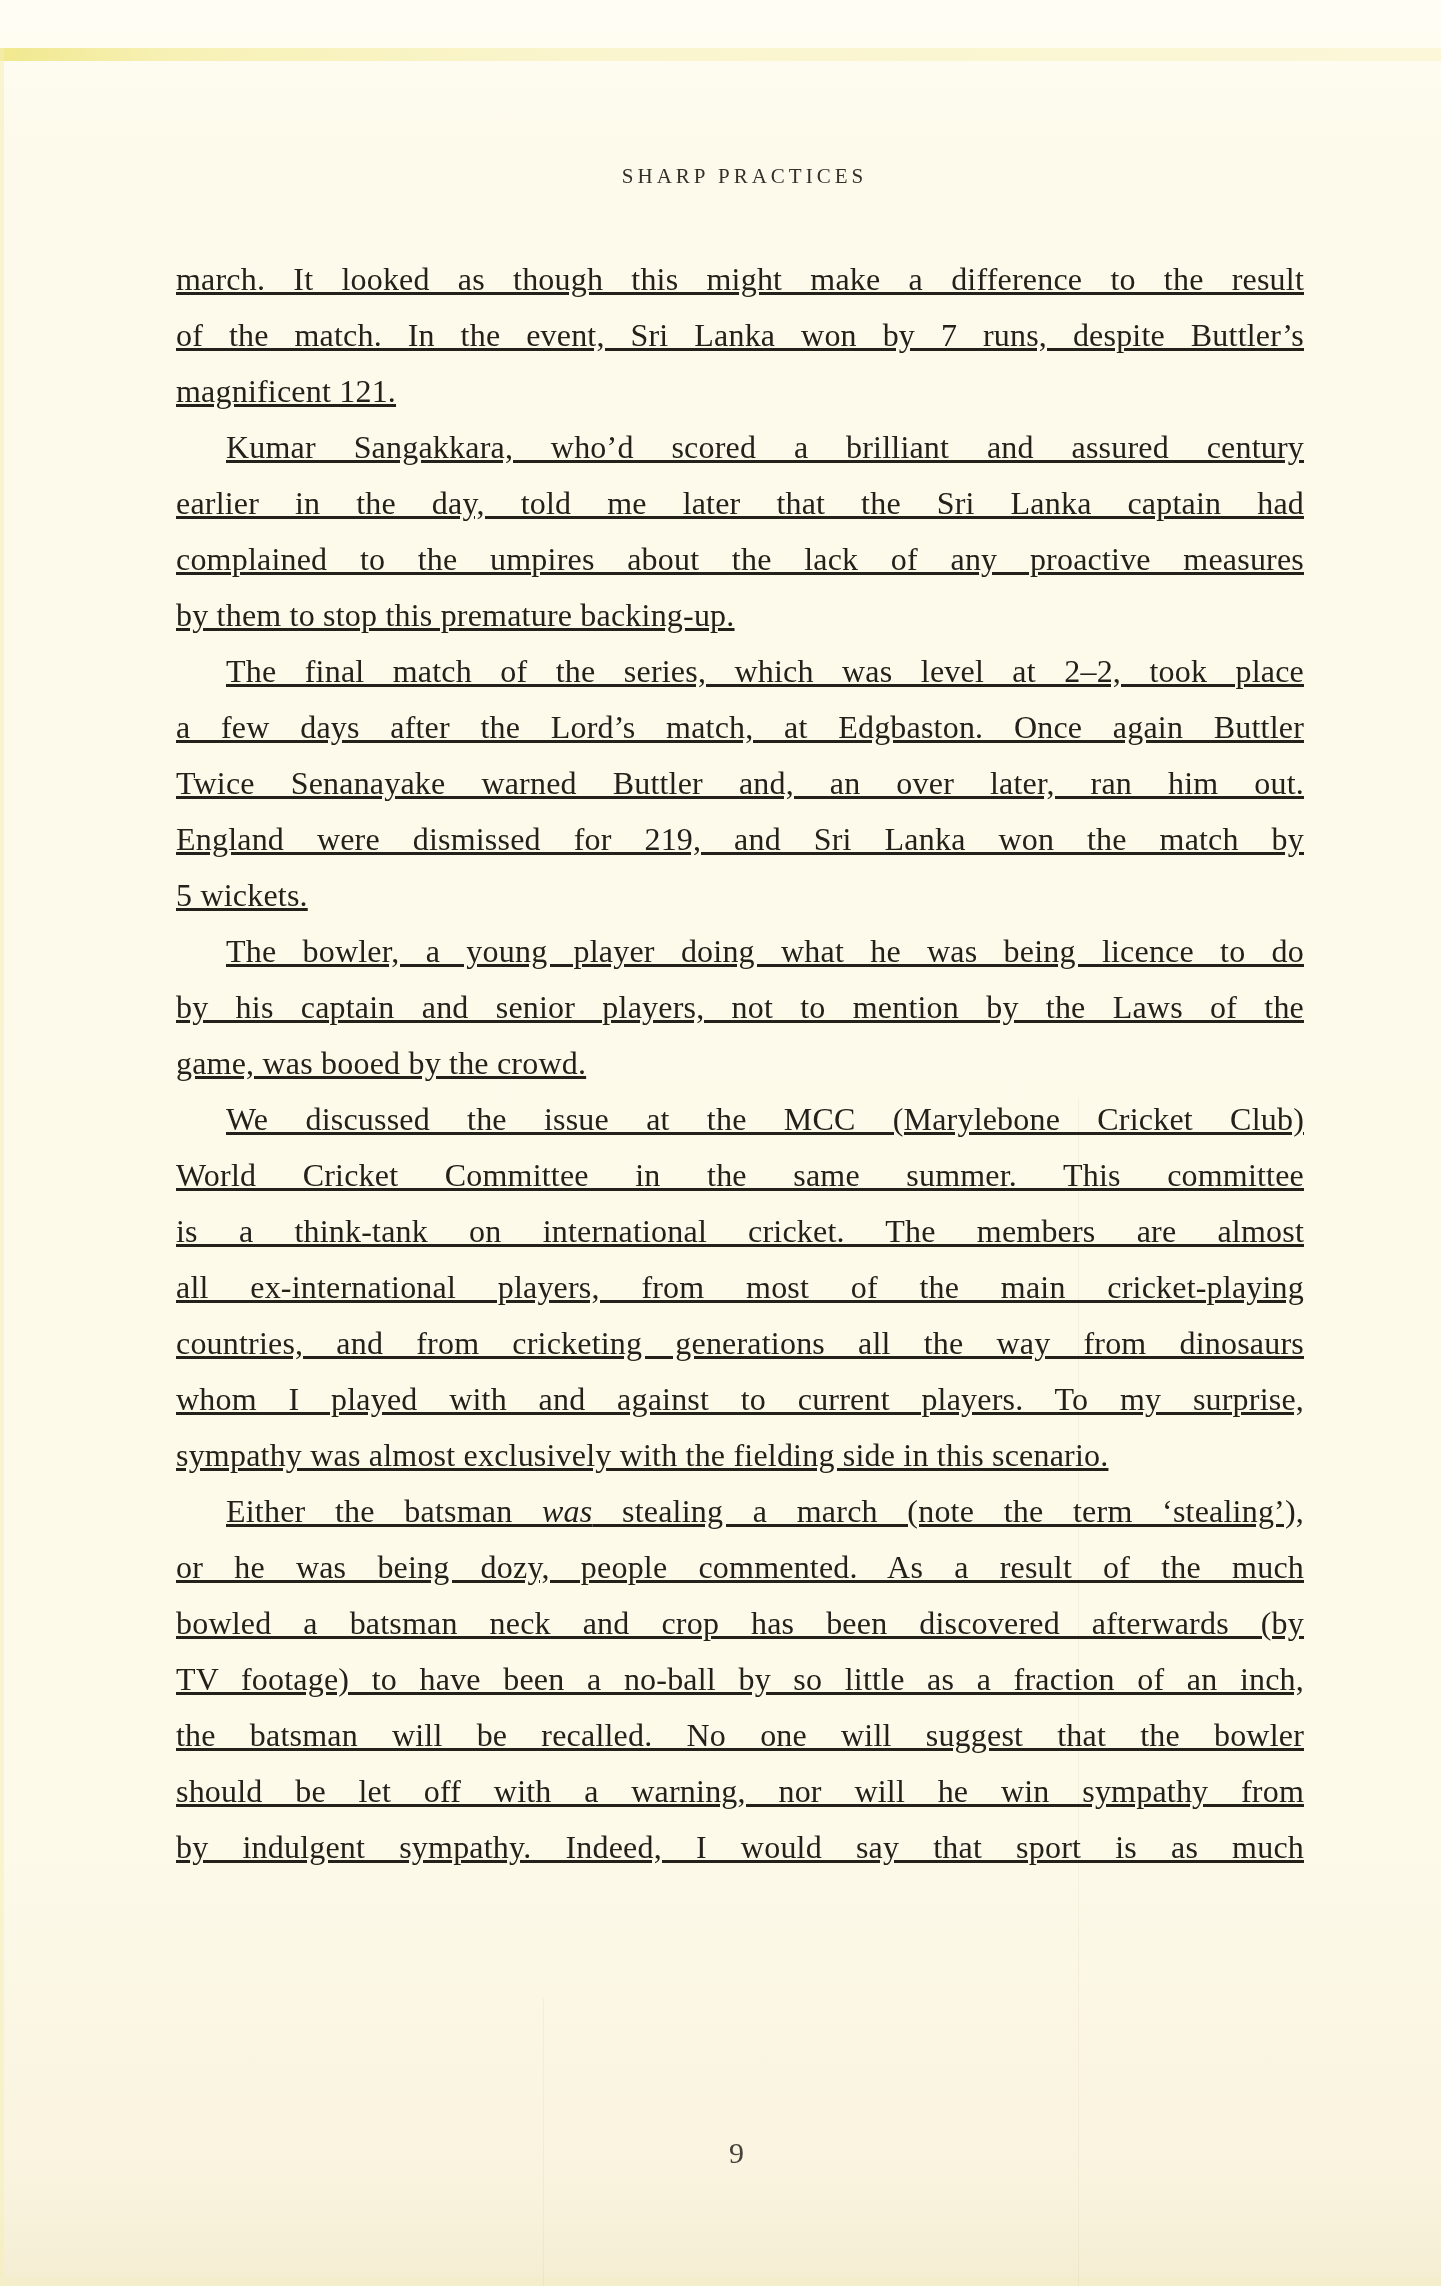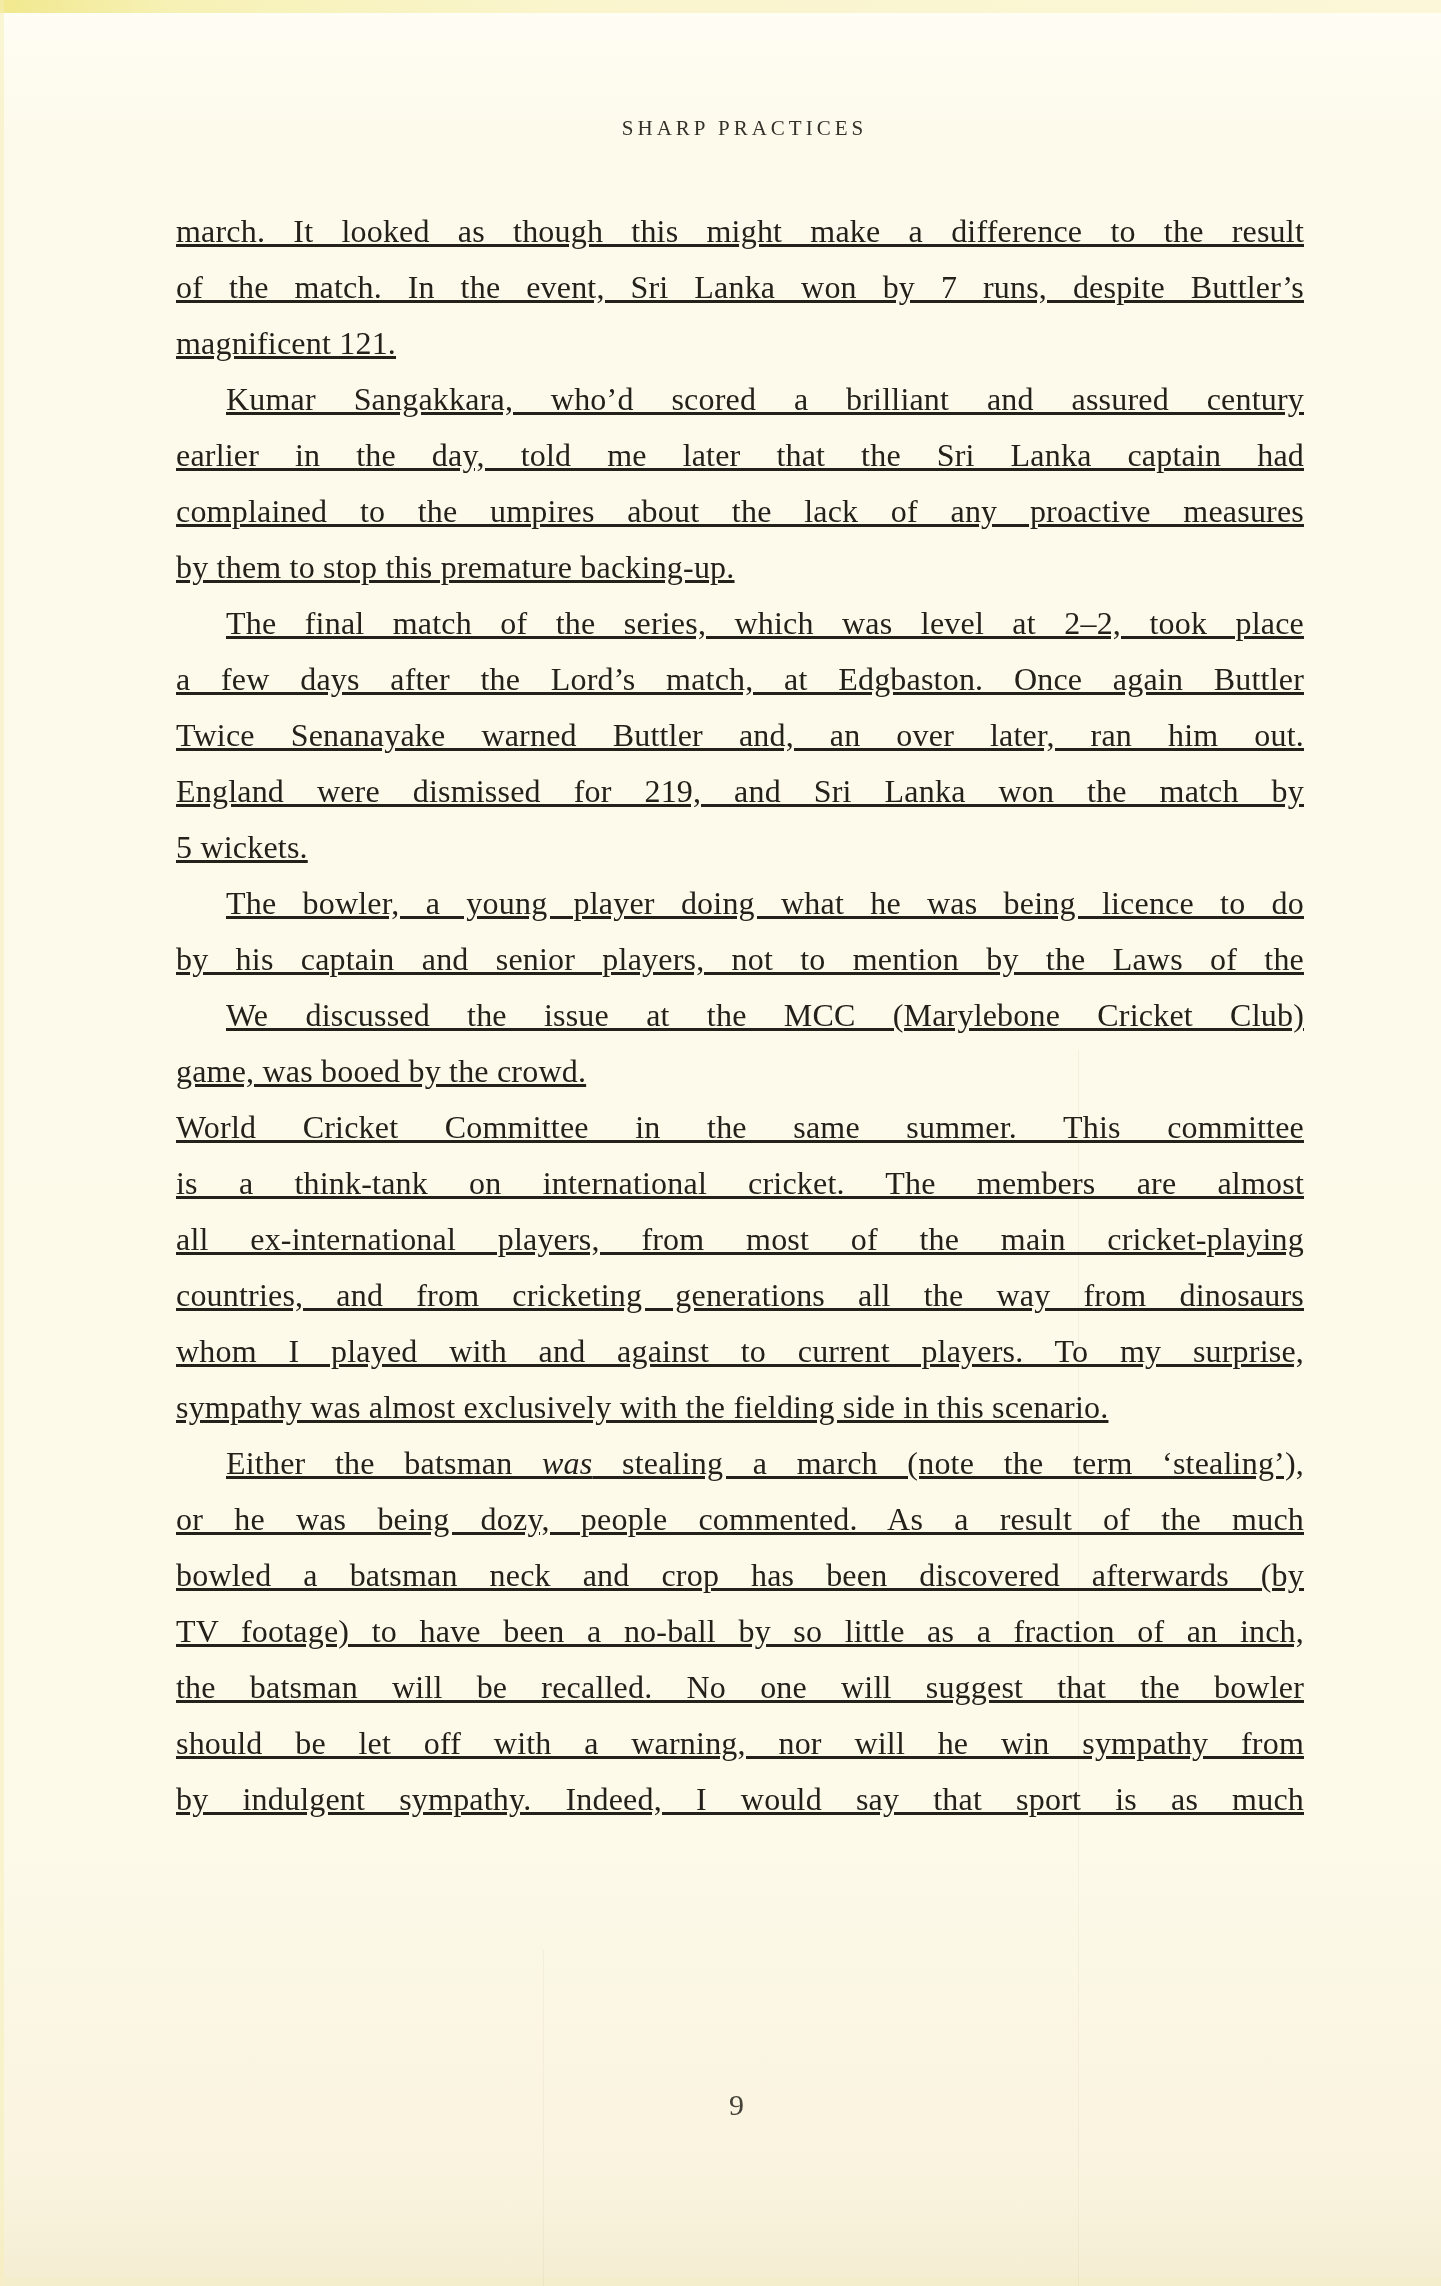--- a/index.html
+++ b/index.html
@@ -10,20 +10,21 @@
     width: 1441px;
     height: 2286px;
     position: relative;
     overflow: hidden;
     background: linear-gradient(180deg, #fffef5 0%, #fdfaeb 6%, #fdfaea 80%, #f9f3de 96%, #f4edd2 100%);
     font-family: "Liberation Serif", "DejaVu Serif", serif;
   }
   .page {
     position: absolute;
     inset: 0;
+    margin-top: 48px;
   }
   .edge-strip-top {
     position: absolute;
     top: 0; left: 0; right: 0;
     height: 13px;
     background: linear-gradient(90deg, #f1e88e 0%, #f7f1b6 12%, #faf5cd 40%, #fbf7d8 100%);
   }
   .edge-strip-left {
     position: absolute;
     top: 0; left: 0; bottom: 0;
@@ -114,22 +115,22 @@
       <div class="line"><span>earlier in the day, told me later that the Sri Lanka captain had</span></div>
       <div class="line"><span>complained to the umpires about the lack of any proactive measures</span></div>
       <div class="line endline"><span>by them to stop this premature backing-up.</span></div>
       <div class="line indent"><span>The final match of the series, which was level at 2–2, took place</span></div>
       <div class="line"><span>a few days after the Lord’s match, at Edgbaston. Once again Buttler</span></div>
       <div class="line"><span>Twice Senanayake warned Buttler and, an over later, ran him out.</span></div>
       <div class="line"><span>England were dismissed for 219, and Sri Lanka won the match by</span></div>
       <div class="line endline"><span>5 wickets.</span></div>
       <div class="line indent"><span>The bowler, a young player doing what he was being licence to do</span></div>
       <div class="line"><span>by his captain and senior players, not to mention by the Laws of the</span></div>
+      <div class="line endline"><span>game, was booed by the crowd.</span></div>
       <div class="line indent"><span>We discussed the issue at the MCC (Marylebone Cricket Club)</span></div>
-      <div class="line endline"><span>game, was booed by the crowd.</span></div>
       <div class="line"><span>World Cricket Committee in the same summer. This committee</span></div>
       <div class="line"><span>is a think-tank on international cricket. The members are almost</span></div>
       <div class="line"><span>all ex-international players, from most of the main cricket-playing</span></div>
       <div class="line"><span>countries, and from cricketing generations all the way from dinosaurs</span></div>
       <div class="line"><span>whom I played with and against to current players. To my surprise,</span></div>
       <div class="line endline"><span>sympathy was almost exclusively with the fielding side in this scenario.</span></div>
       <div class="line indent"><span>Either the batsman </span><em>was</em><span> stealing a march (note the term ‘stealing’),</span></div>
       <div class="line"><span>or he was being dozy, people commented. As a result of the much</span></div>
       <div class="line"><span>bowled a batsman neck and crop has been discovered afterwards (by</span></div>
       <div class="line"><span>TV footage) to have been a no-ball by so little as a fraction of an inch,</span></div>

